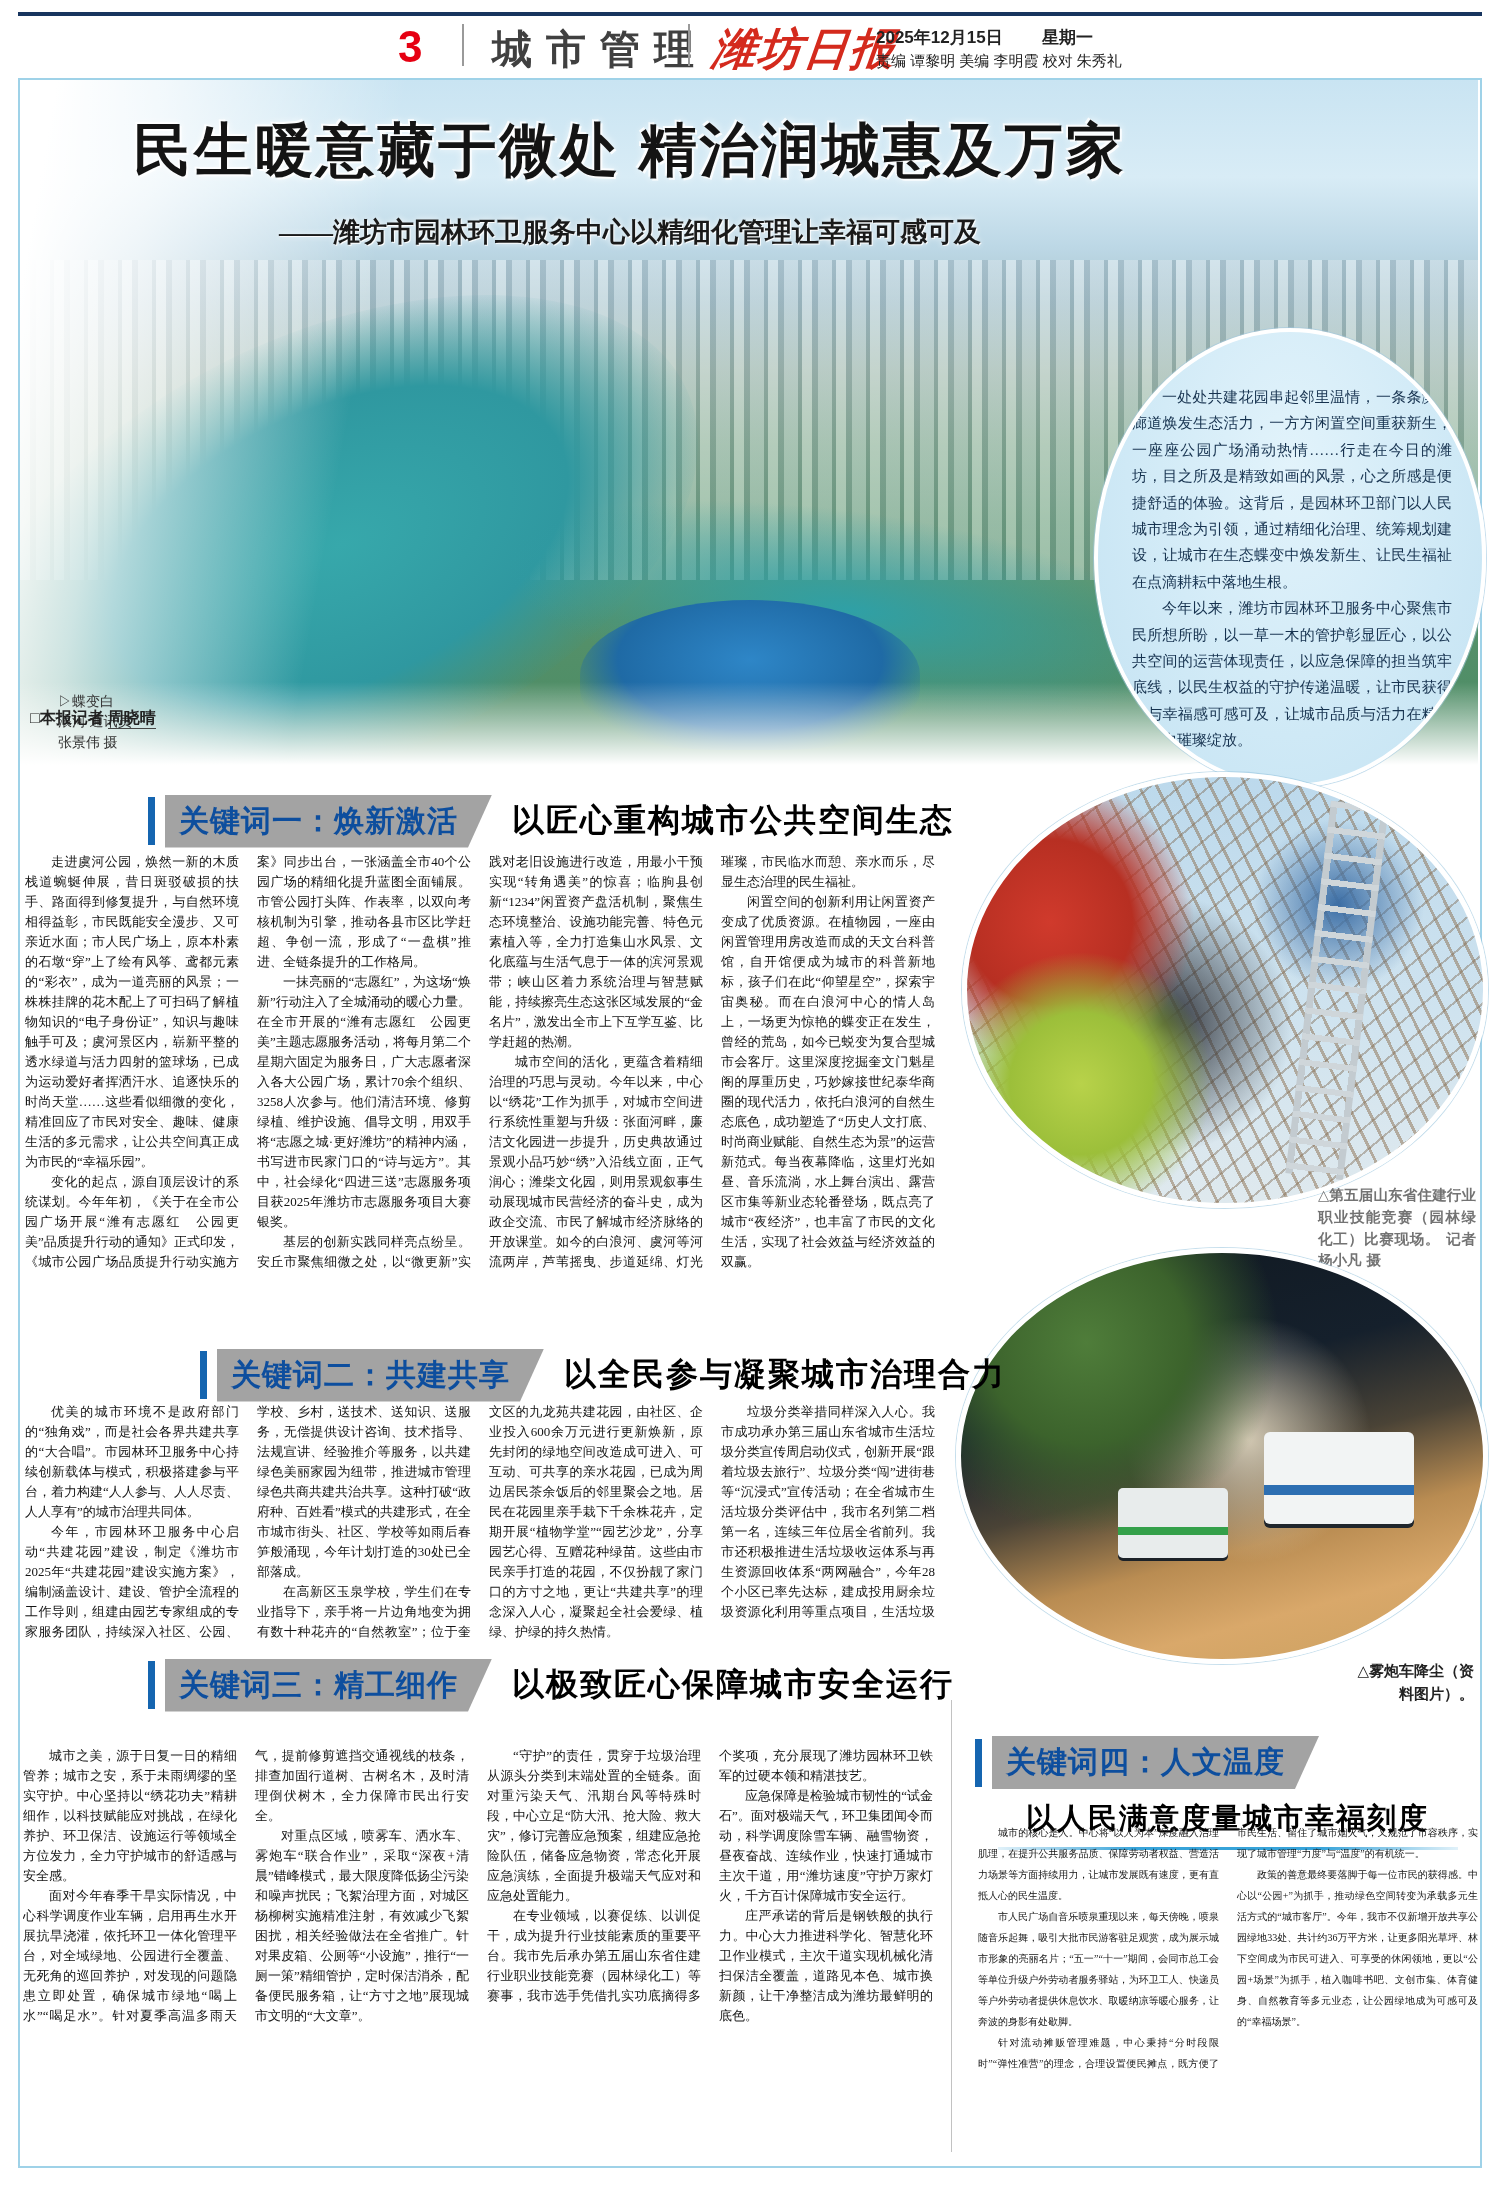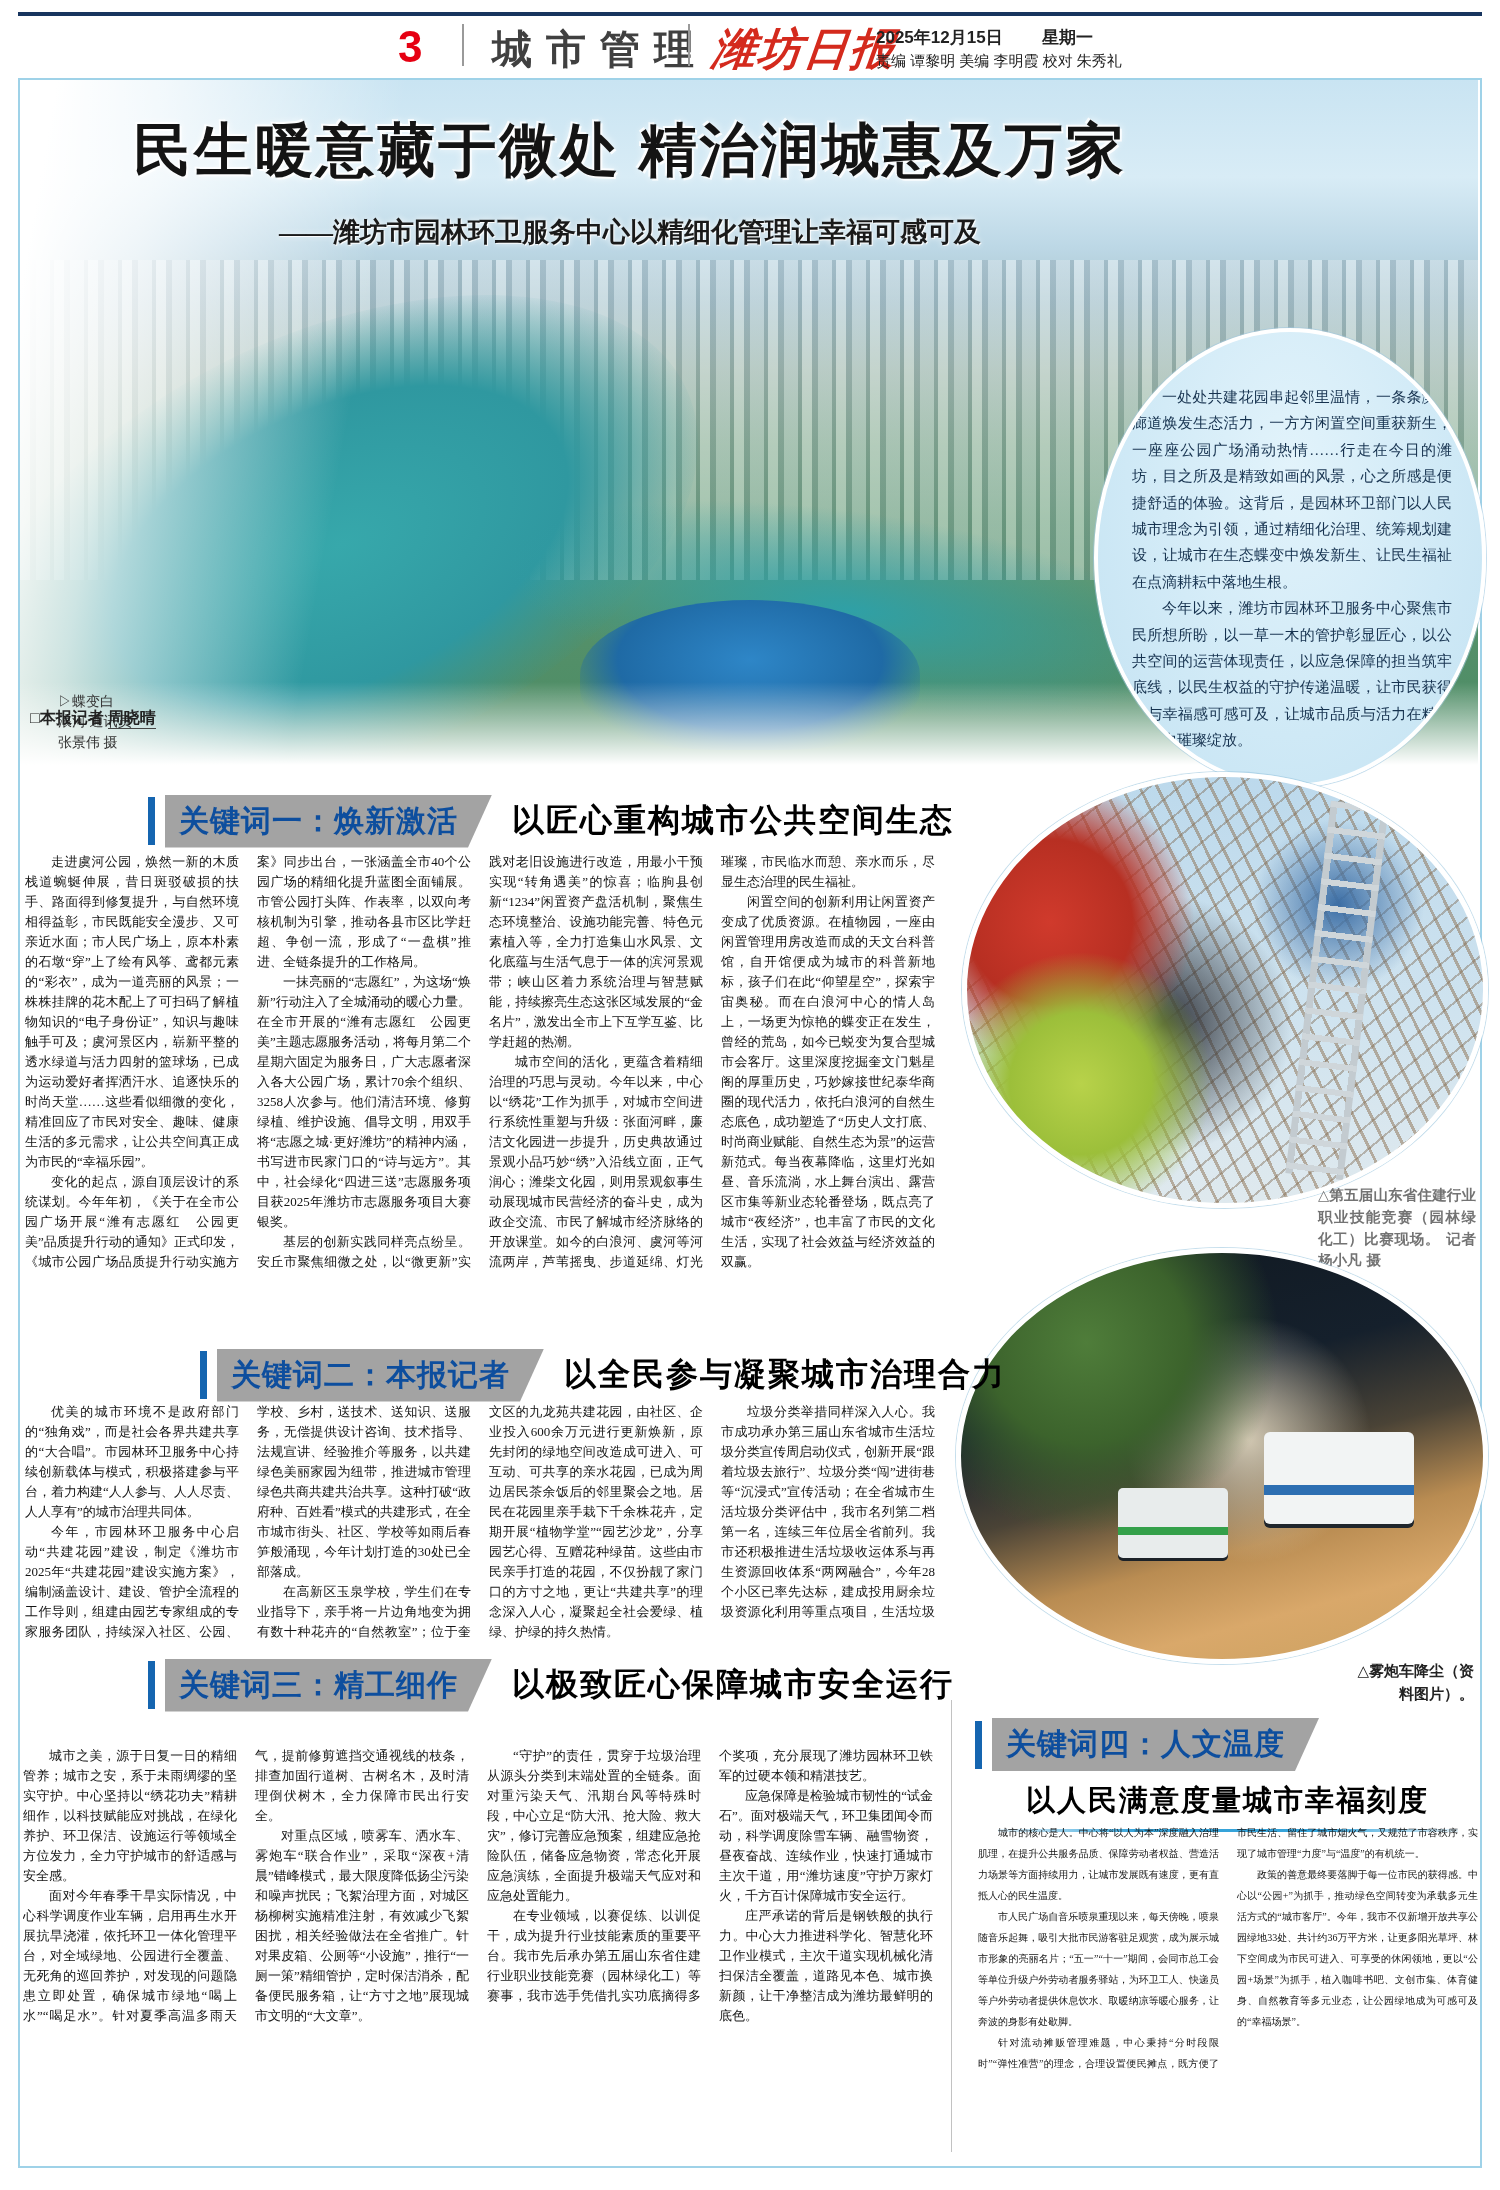--- a/index.html
+++ b/index.html
@@ -66,21 +66,21 @@
   
   .sec-head{position:absolute;display:flex;align-items:center;height:50px;}
   .sec-bar{width:7px;height:48px;background:#1565b0;margin-right:10px;flex:none;}
   .sec-kw{background:#a3a3a3;color:#0d4e9e;font:900 30px "Liberation Sans",sans-serif;
     padding:6px 34px 6px 14px;clip-path:polygon(0 0,100% 0,calc(100% - 24px) 100%,0 100%);
     letter-spacing:1px;white-space:nowrap;}
   .sec-ttl{font:900 32px "Liberation Sans",sans-serif;color:#000;margin-left:20px;
     letter-spacing:2px;white-space:nowrap;}
 
   .sec4-head{position:absolute;left:975px;top:1718px;width:505px;}
-  .sec4-kwrow{display:flex;align-items:center;}
+  .sec4-kwrow{display:flex;align-items:center;margin-top:18px;}
   .sec4-sub{margin-top:10px;text-align:center;font:900 29px "Liberation Sans",sans-serif;
     color:#000;letter-spacing:2px;}
   .sec4-line{margin:8px auto 0;width:460px;height:3px;
     background:linear-gradient(90deg,rgba(54,163,217,.15),#36a3d9 30%,#36a3d9 70%,rgba(54,163,217,.15));}
 
   
   .body-cols{position:absolute;text-align:justify;font:13px/20px "Liberation Serif",serif;color:#141414;
     column-gap:18px;overflow:hidden;}
   .body-cols p{margin:0;text-indent:2em;}
   .cols4{column-count:4;}
@@ -189,21 +189,21 @@
         <div class="stripe"></div>
       </div>
     <div class="truck2">
         <div class="stripe"></div>
       </div>
   </div>
   <div class="cap2">△雾炮车降尘（资料图片）。</div>
 
   <div class="sec-head" style="left:200px;top:1350px;">
     <span class="sec-bar"></span>
-    <span class="sec-kw">关键词二：本报记者</span>
+    <span class="sec-kw">关键词二：共建共享</span>
     <span class="sec-ttl">以全民参与凝聚城市治理合力</span>
   </div>
   <div class="body-cols cols4" style="left:25px;top:1402px;width:910px;height:246px;">
       <p>优美的城市环境不是政府部门的“独角戏”，而是社会各界共建共享的“大合唱”。市园林环卫服务中心持续创新载体与模式，积极搭建参与平台，着力构建“人人参与、人人尽责、人人享有”的城市治理共同体。</p>
       <p>今年，市园林环卫服务中心启动“共建花园”建设，制定《潍坊市2025年“共建花园”建设实施方案》，编制涵盖设计、建设、管护全流程的工作导则，组建由园艺专家组成的专家服务团队，持续深入社区、公园、学校、乡村，送技术、送知识、送服务，无偿提供设计咨询、技术指导、法规宣讲、经验推介等服务，以共建绿色美丽家园为纽带，推进城市管理绿色共商共建共治共享。这种打破“政府种、百姓看”模式的共建形式，在全市城市街头、社区、学校等如雨后春笋般涌现，今年计划打造的30处已全部落成。</p>
       <p>在高新区玉泉学校，学生们在专业指导下，亲手将一片边角地变为拥有数十种花卉的“自然教室”；位于奎文区的九龙苑共建花园，由社区、企业投入600余万元进行更新焕新，原先封闭的绿地空间改造成可进入、可互动、可共享的亲水花园，已成为周边居民茶余饭后的邻里聚会之地。居民在花园里亲手栽下千余株花卉，定期开展“植物学堂”“园艺沙龙”，分享园艺心得、互赠花种绿苗。这些由市民亲手打造的花园，不仅扮靓了家门口的方寸之地，更让“共建共享”的理念深入人心，凝聚起全社会爱绿、植绿、护绿的持久热情。</p>
       <p>垃圾分类举措同样深入人心。我市成功承办第三届山东省城市生活垃圾分类宣传周启动仪式，创新开展“跟着垃圾去旅行”、垃圾分类“闯”进街巷等“沉浸式”宣传活动；在全省城市生活垃圾分类评估中，我市名列第二档第一名，连续三年位居全省前列。我市还积极推进生活垃圾收运体系与再生资源回收体系“两网融合”，今年28个小区已率先达标，建成投用厨余垃圾资源化利用等重点项目，生活垃圾回收利用率稳步提升，为城市绿色低碳发展注入新动能。</p>
     </div>
 
   <div class="sec-head" style="left:148px;top:1660px;">

